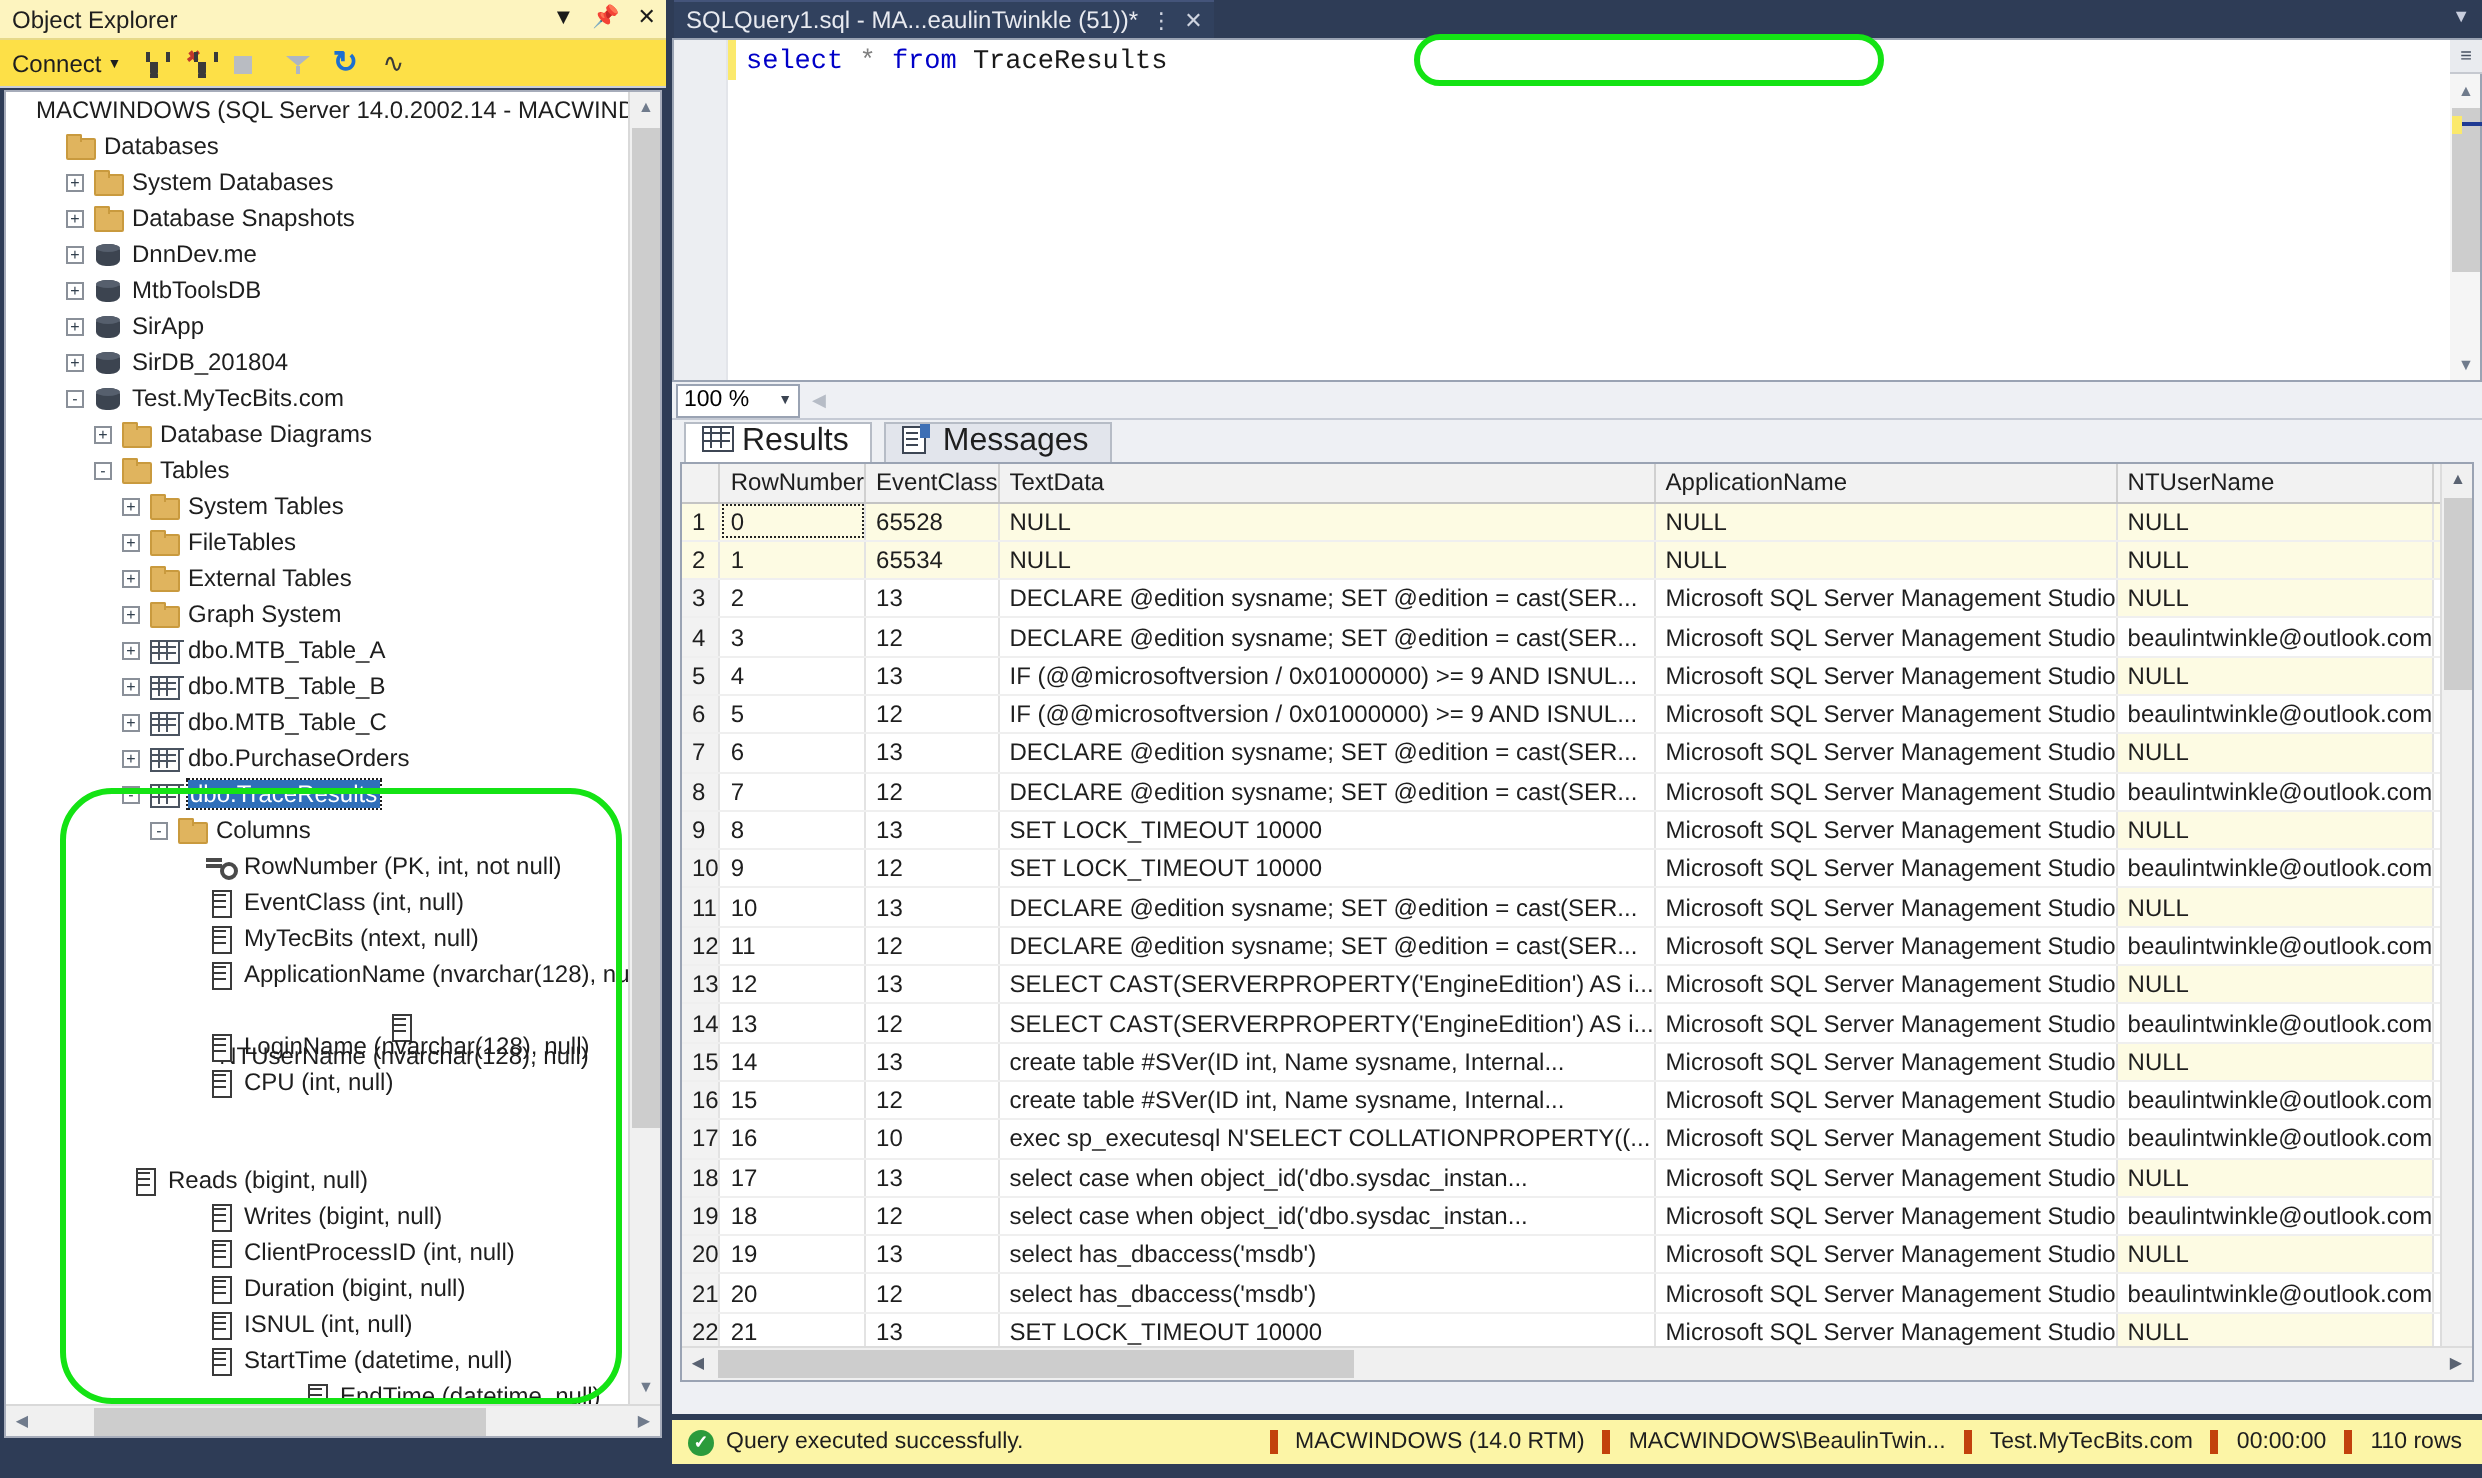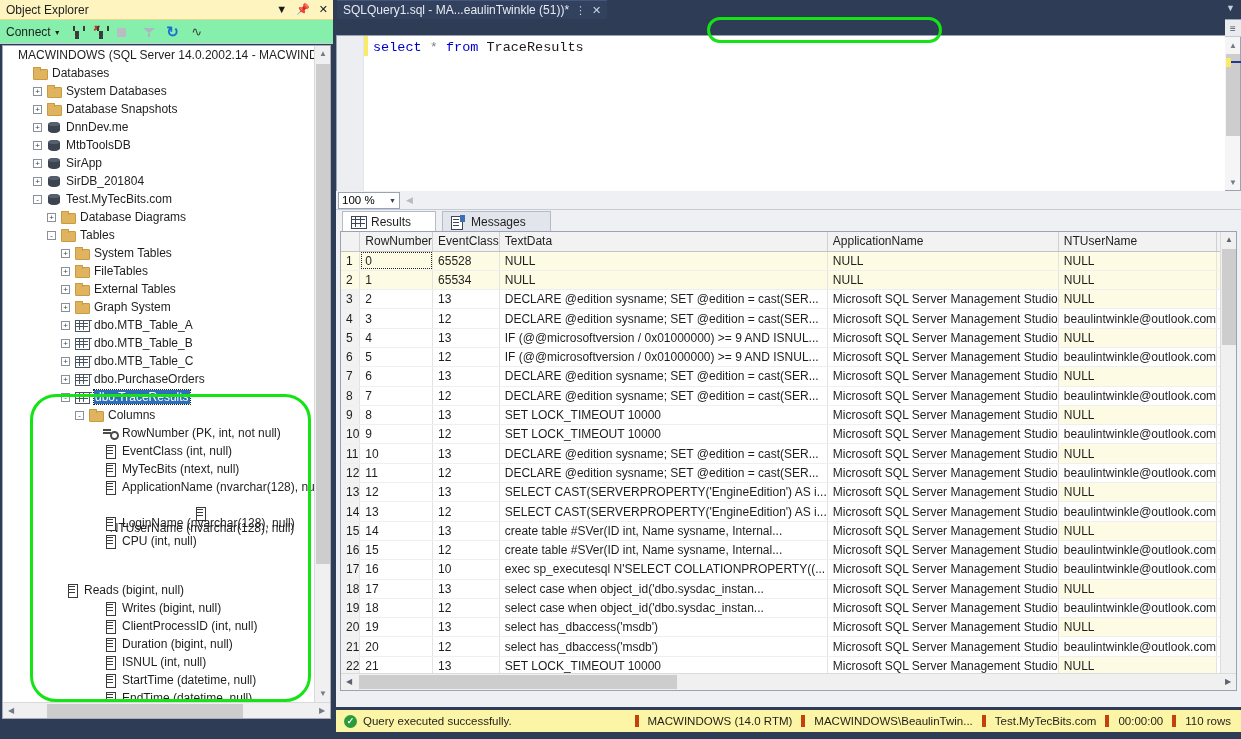--- a/index.html
+++ b/index.html
@@ -24,21 +24,21 @@
     position: absolute; left: 0; top: 0; width: 333px; height: 20px;
     background: #fdf4bf; border-bottom: 1px solid #e6d98a;
     display: flex; align-items: center;
   }
   #oe-title .t { font-size: 12px; color: #1e1e1e; margin-left: 6px; flex: 1; }
   #oe-title .btns { display: flex; align-items: center; margin-right: 5px; gap: 9px; }
   #oe-title .btns span { font-size: 11px; color: #1b1b1b; line-height: 1; cursor: default; }
 
   #oe-toolbar {
     position: absolute; left: 0; top: 20px; width: 333px; height: 24px;
-    background: #86efac; border-bottom: 1px solid #c8cedb;
+    background: #fde047; border-bottom: 1px solid #c8cedb;
     display: flex; align-items: center; padding-left: 6px; gap: 8px;
   }
   .oe-connect { font-size: 12px; color: #1e1e1e; display: flex; align-items: center; gap: 3px; }
   .oe-connect .car { font-size: 7px; position: relative; top: 1px; }
   .tb-ico { width: 16px; height: 16px; position: relative; display: inline-block; }
 
   
   .ic-plug::before {
     content:''; position:absolute; left:6px; top:7px; width:4px; height:7px;
     background:#3a3a3a; border-radius:0 0 2px 2px;
@@ -183,21 +183,21 @@
     border-top: 1px solid #44547a;
   }
   #tab1 .tl { color: #e8eaf0; font-size: 12px; }
   #tab1 .pin, #tab1 .x { color: #cfd4e0; font-size: 11px; }
   #tab-right-car {
     position: absolute; right: 6px; top: 3px; color: #c8cede; font-size: 9px;
   }
 
   #editor {
     position: absolute; left: 0; top: 19px; width: 889px; height: 172px;
-    background: #fff; border: 1px solid #9aa3b3; border-right: none; margin-top: 16px;
+    background: #fff; border: 1px solid #9aa3b3; border-right: none;
   }
   #ed-gutter {
     position: absolute; left: 0; top: 0; width: 27px; height: 100%;
     background: #eceef2; border-right: 1px solid #e3e5ea;
   }
   #ed-change {
     position: absolute; left: 27px; top: 0; width: 4px; height: 20px; background: #fbe96c;
   }
   #ed-text {
     position: absolute; left: 36px; top: 3px; font-family: "Liberation Mono", monospace;
@@ -234,22 +234,22 @@
   #zoomsel .car { font-size: 7px; color: #3b4452; }
   #zoombar .sp { margin-left: 6px; color: #b6bcc6; font-size: 9px; }
 
   
   #respane {
     position: absolute; left: 0; top: 210px; width: 905px; height: 497px;
     background: #eef0f4;
   }
   #restabs { position: absolute; left: 0; top: 0; height: 22px; display: flex; align-items: flex-end; }
   .restab {
-    height: 21px; display: flex; align-items: center; gap: 5px; padding: 0 24px 0 8px;
-    font-size: 12px; color: #1e1e1e; border: 1px solid #b6bcc6; border-bottom: none;
+    height: 21px; display: flex; align-items: flex-start; gap: 5px; padding: 0 11px 0 8px;
+    font-size: 16px; color: #1e1e1e; border: 1px solid #b6bcc6; border-bottom: none;
     background: #e2e5ec; margin-left: 6px;
   }
   .restab.active { background: #fff; border-color: #b6bcc6; }
   .restab .ic { width: 15px; height: 14px; position: relative; }
   .ic-grid::before { content:''; position:absolute; left:0; top:1px; width:14px; height:11px; border:1px solid #3d4654; }
   .ic-grid::after { content:''; position:absolute; left:0; top:4px; width:14px; height:1px; background:#3d4654;
                     box-shadow: 0 4px 0 0 #3d4654; }
   .ic-grid .v { position:absolute; left:4px; top:1px; width:1px; height:11px; background:#3d4654; box-shadow: 5px 0 0 0 #3d4654; }
   .ic-msg::before { content:''; position:absolute; left:0px; top:1px; width:10px; height:12px; border:1px solid #3d4654; background:#fff; }
   .ic-msg::after { content:''; position:absolute; left:2px; top:4px; width:6px; height:1px; background:#3d4654;
@@ -519,21 +519,21 @@
           <div class="node" style="padding-left: 86px;">
             <span class="exp none"></span>
             <span class="ico ico-col"></span>
             <span class="lbl">ISNUL (int, null)</span>
           </div>
           <div class="node" style="padding-left: 86px;">
             <span class="exp none"></span>
             <span class="ico ico-col"></span>
             <span class="lbl">StartTime (datetime, null)</span>
           </div>
-          <div class="node" style="padding-left: 86px;">
+          <div class="node" style="padding-left: 86px; margin-left: 48px;">
             <span class="exp none"></span>
             <span class="ico ico-col"></span>
             <span class="lbl">EndTime (datetime, null)</span>
           </div>
           <div class="node" style="padding-left: 72px;">
             <span class="exp">+</span>
             <span class="ico ico-folder"></span>
             <span class="lbl">Keys</span>
           </div>
         </div>

